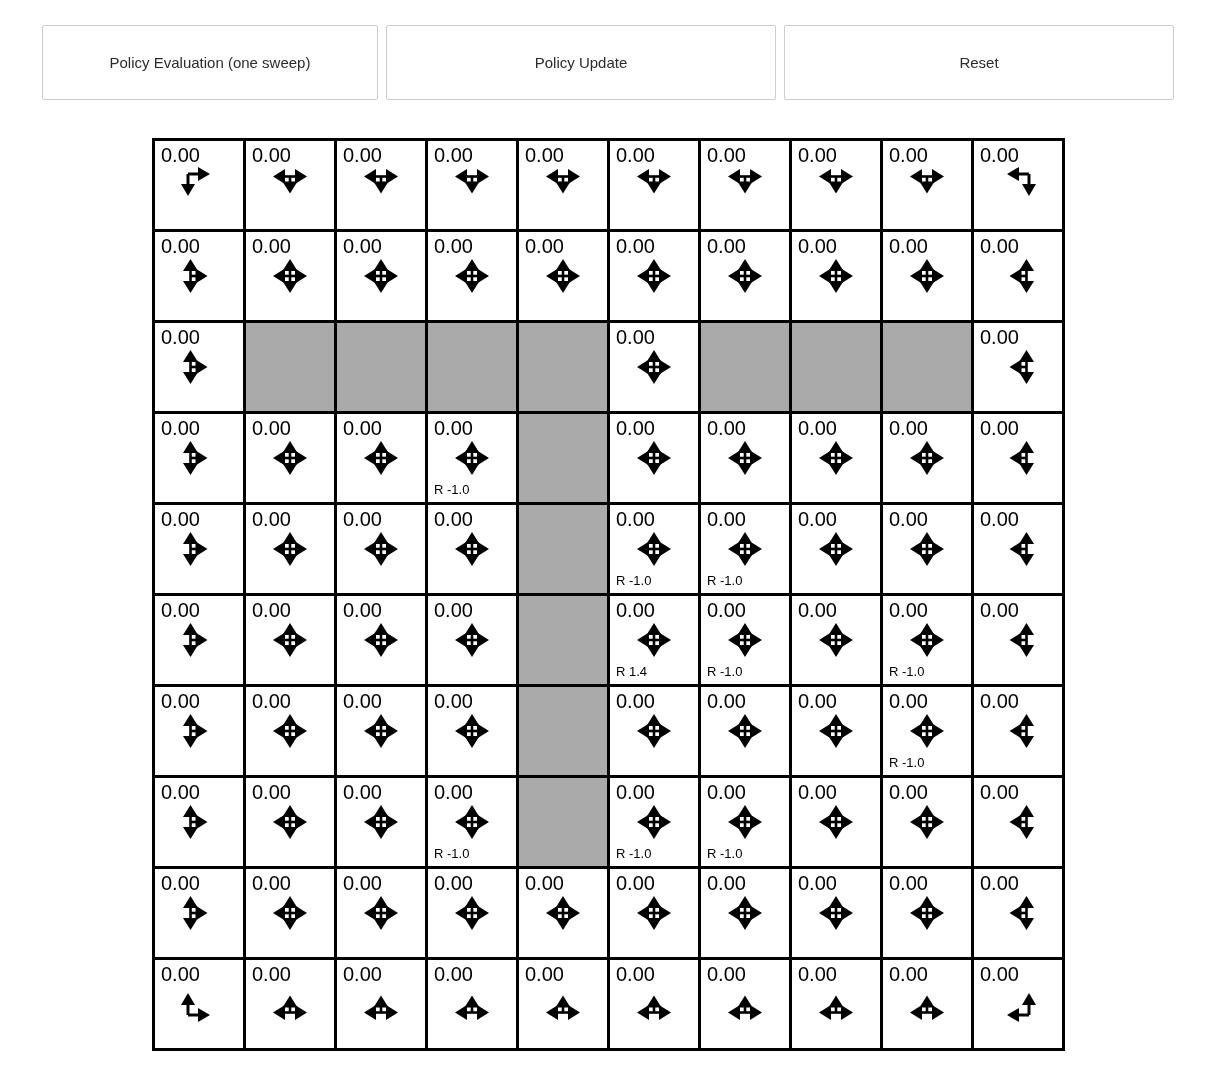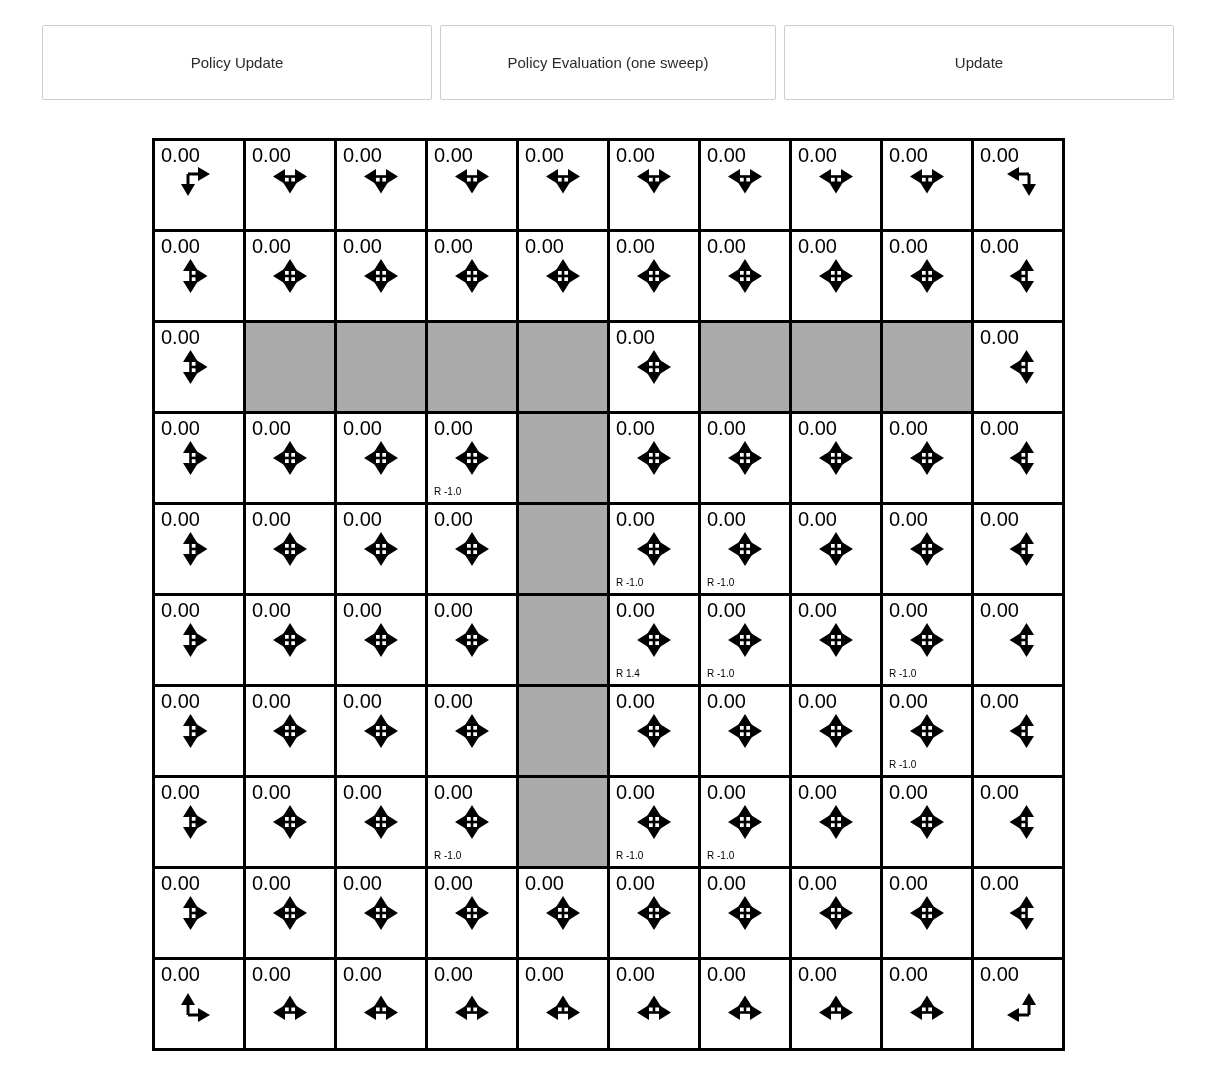--- a/index.html
+++ b/index.html
@@ -32,30 +32,30 @@
   .val{
     position:absolute;top:3px;left:6px;
     font-size:20px;line-height:1.1;color:#000;white-space:nowrap;
   }
   .arrows{
     position:absolute;width:52px;height:52px;
     left:50%;top:44px;transform:translate(-50%,-50%);
   }
   .reward{
     position:absolute;left:6px;bottom:5px;
-    font-size:10px;color:#000;white-space:nowrap;
+    font-size:13px;color:#000;white-space:nowrap;
   }
 </style>
 </head>
 <body>
 
 <div class="toolbar">
+  <button class="btn wide">Policy Evaluation (one sweep)</button>
   <button class="btn reg">Policy Update</button>
-  <button class="btn wide">Policy Evaluation (one sweep)</button>
-  <button class="btn reg">Update</button>
+  <button class="btn reg">Reset</button>
 </div>
 
 <div class="grid" id="grid" style="background: rgb(0, 0, 0);">
     <div class="cell" style="background: rgb(255, 255, 255);">
       <div class="val">0.00</div>
       <svg viewBox="-26 -26 52 52" class="arrows">
         <g transform="translate(-11 -11)">
           <g transform="rotate(90)">
             <line x1="0" y1="0" x2="13" y2="0" stroke="#000" stroke-width="3"></line>
             <polygon points="10,-7 22,0 10,7" fill="#000"></polygon>

